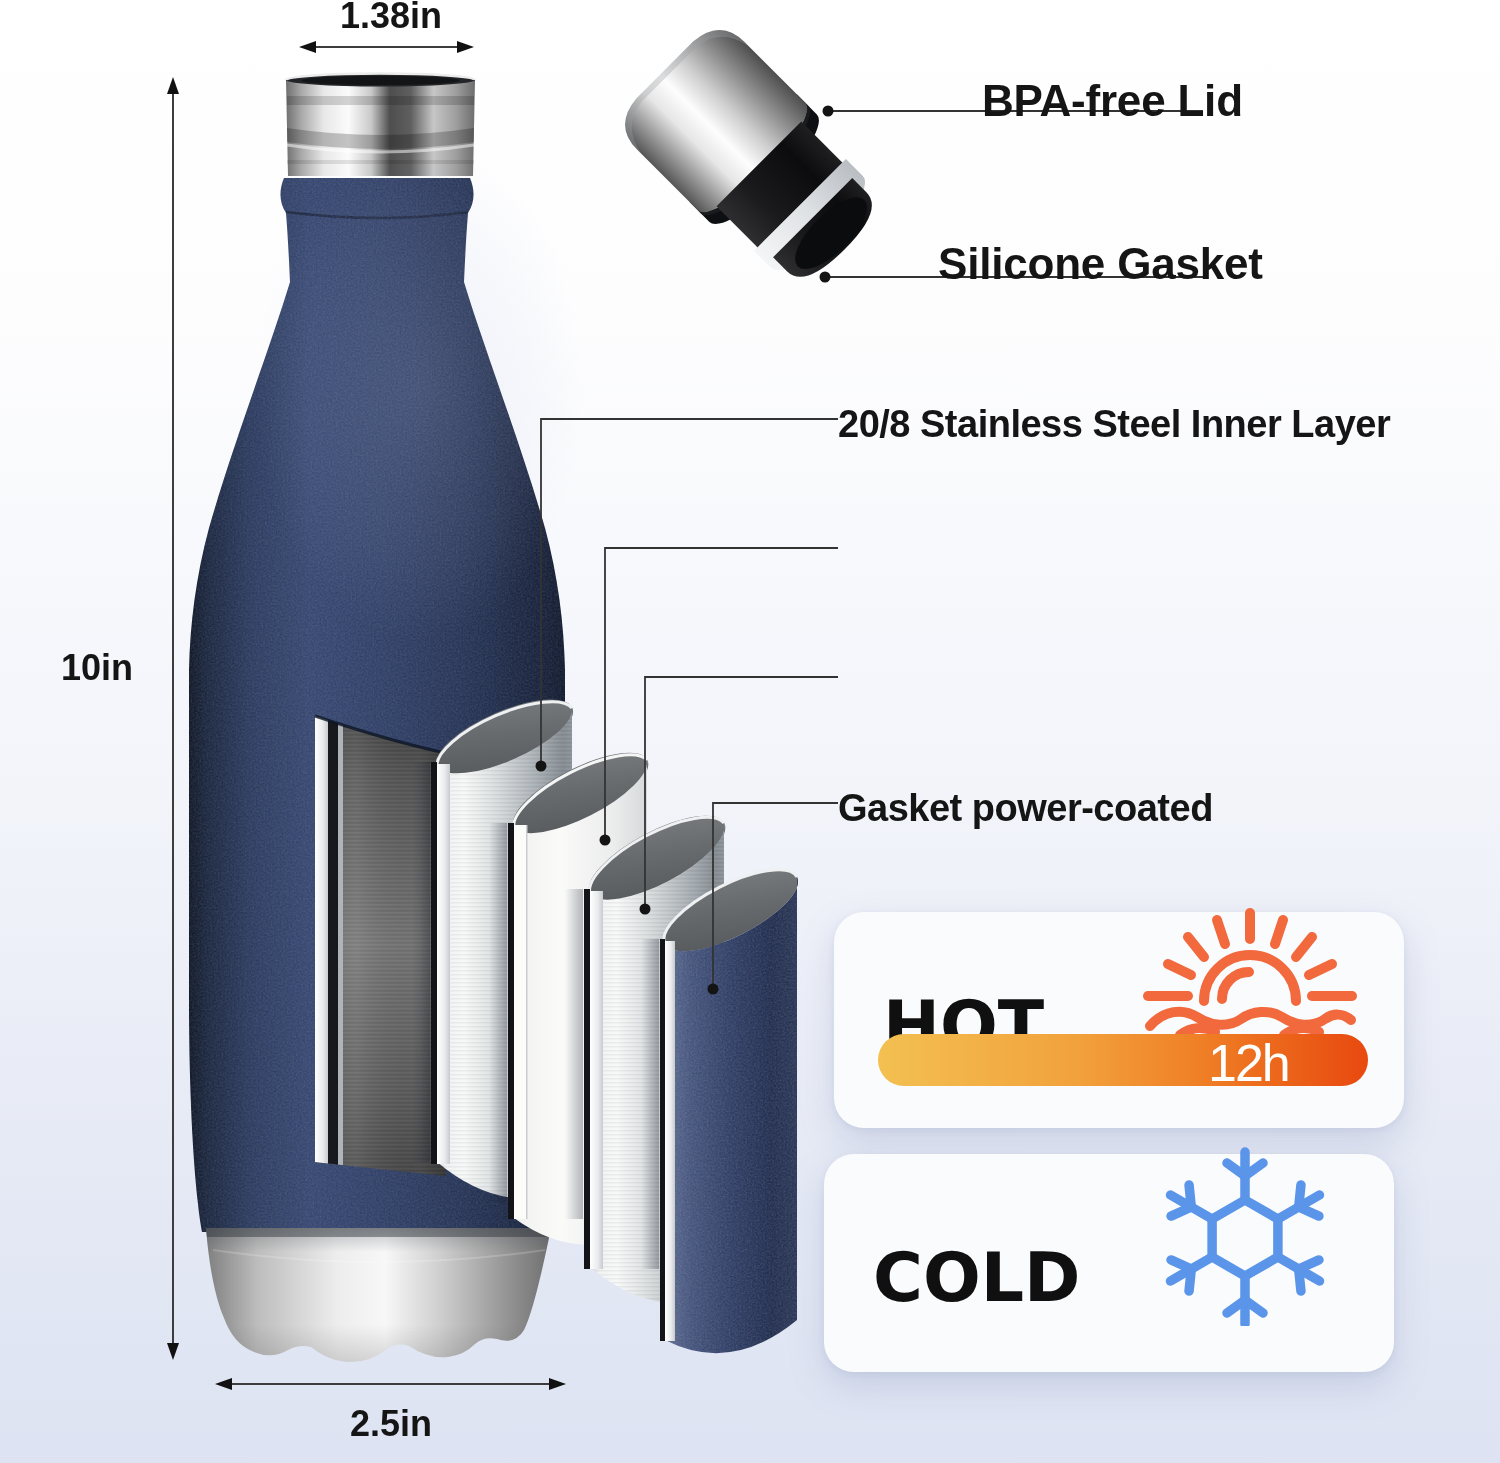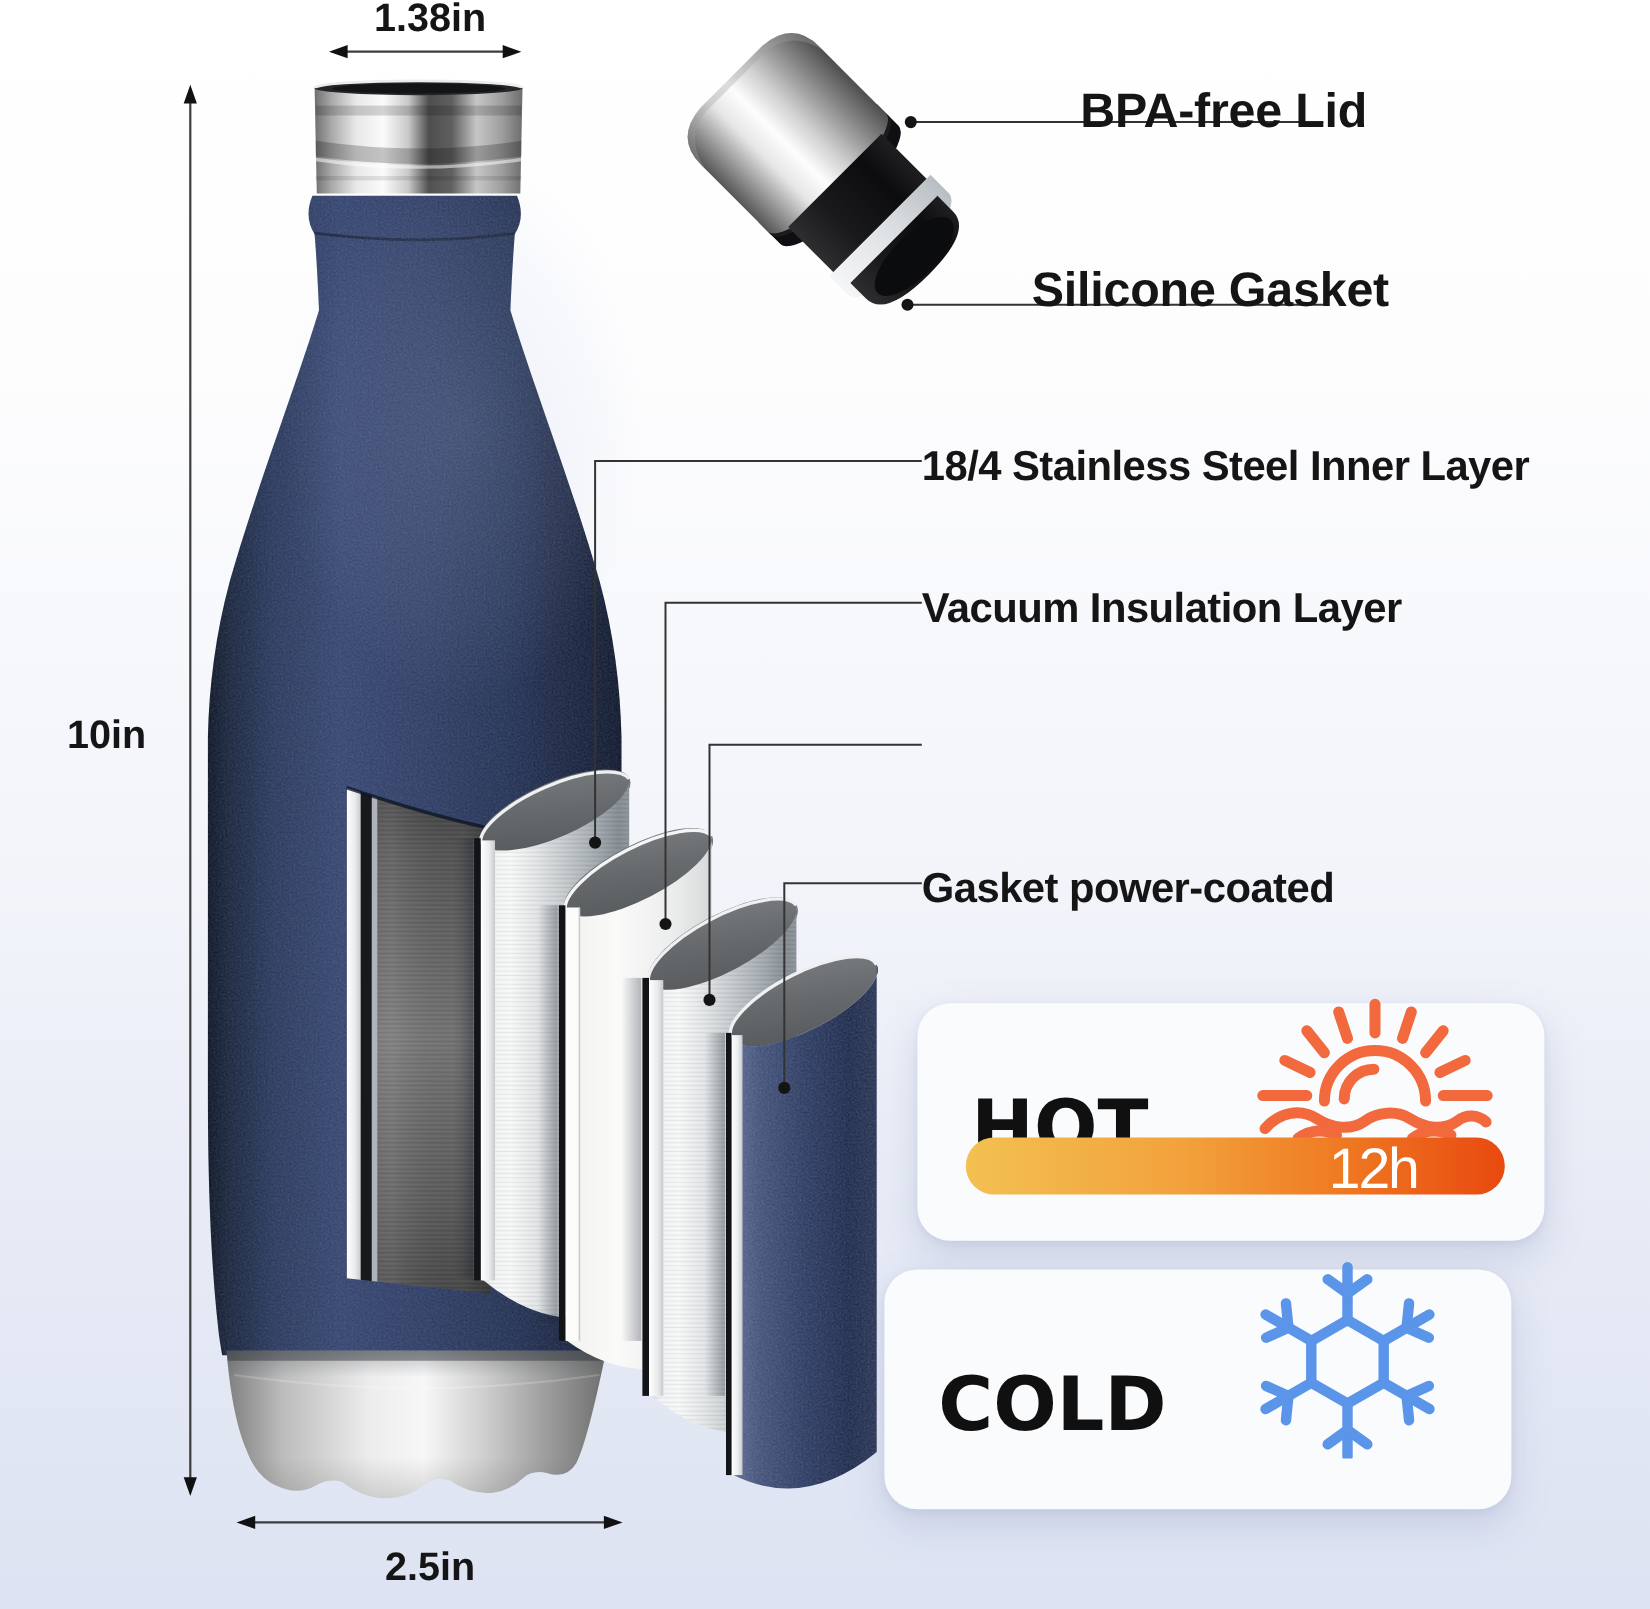--- a/index.html
+++ b/index.html
@@ -9,21 +9,21 @@
   .art{position:absolute;left:0;top:0;width:1500px;height:1463px;}
   .txt{position:absolute;color:#151515;white-space:nowrap;line-height:1;}
   .dim{font-family:"Liberation Sans",sans-serif;font-weight:700;font-size:36px;}
   .callout{font-family:"Liberation Sans",sans-serif;font-weight:700;font-size:44px;letter-spacing:-0.2px;}
   .layerlab{font-family:"Liberation Sans",sans-serif;font-weight:700;font-size:38px;letter-spacing:-0.5px;}
   .ctr{transform:translateX(-50%);}
   
   .card{position:absolute;width:570px;background:#fafbfd;border-radius:30px;
     box-shadow:0 14px 34px rgba(125,140,185,0.25), 0 2px 6px rgba(125,140,185,0.12);}
   .card.hot{left:834px;top:912px;height:216px;}
-  .card.cold{left:804px;top:1154px;height:218px;}
+  .card.cold{left:824px;top:1154px;height:218px;}
   .card-title{position:absolute;font-family:"DejaVu Sans",sans-serif;font-weight:700;font-size:68px;color:#101010;line-height:1;margin-top:43px;}
   .hot .card-title{left:49px;top:37px;}
   .cold .card-title{left:49px;top:47px;}
   .bar{position:absolute;height:52px;border-radius:26px;}
   .hot .bar{left:44px;top:122px;width:490px;background:linear-gradient(90deg,#f3c051 0%,#f2a23c 40%,#ef7c24 68%,#e8490f 100%);}
   .cold .bar{left:47px;top:127px;width:485px;background:linear-gradient(90deg,#93c6fa 0%,#6aa8f6 45%,#2f72ee 100%);}
   .bar-num{position:absolute;font-family:"Liberation Sans",sans-serif;font-weight:400;font-size:52px;letter-spacing:-2px;color:#ffffff;line-height:1;}
   .hot .bar-num{left:330px;top:3px;}
   .cold .bar-num{left:325px;top:3px;}
   .icon{position:absolute;}
@@ -425,17 +425,16 @@
     </g>
   </svg>
 
   <div class="txt dim ctr" style="left:391px;top:-2px;">1.38in</div>
   <div class="txt dim ctr" style="left:97px;top:650px;">10in</div>
   <div class="txt dim ctr" style="left:391px;top:1406px;">2.5in</div>
 
   <div class="txt callout" style="left:982px;top:79px;">BPA-free Lid</div>
   <div class="txt callout" style="left:938px;top:242px;">Silicone Gasket</div>
 
-  <div class="txt layerlab" style="left:838px;top:405px;">18/4 Stainless Steel Inner Layer</div>
-  <div class="txt layerlab" style="left:838px;top:534px;">Vacuum Insulation Layer</div>
+  <div class="txt layerlab" style="left:838px;top:405px;">20/8 Stainless Steel Inner Layer</div>
   <div class="txt layerlab" style="left:838px;top:789px;">Gasket power-coated</div>
 
 </div>
 
 </body></html>

